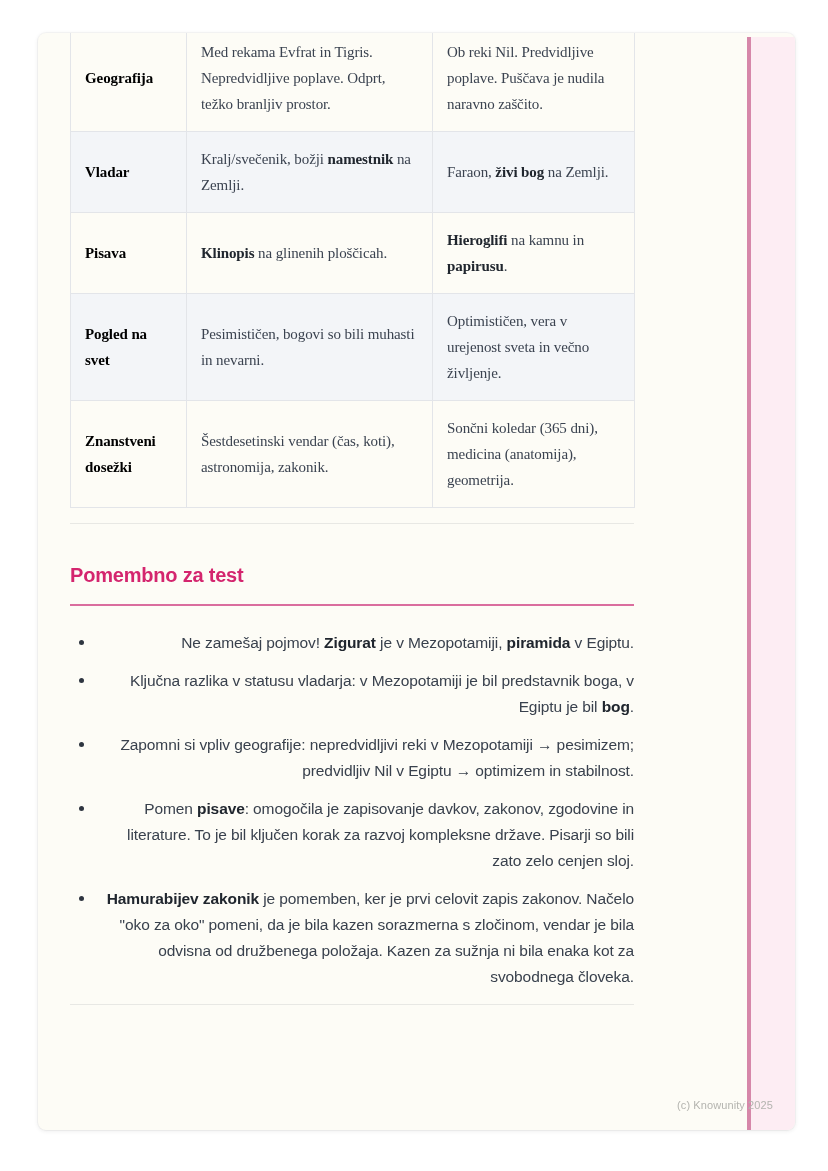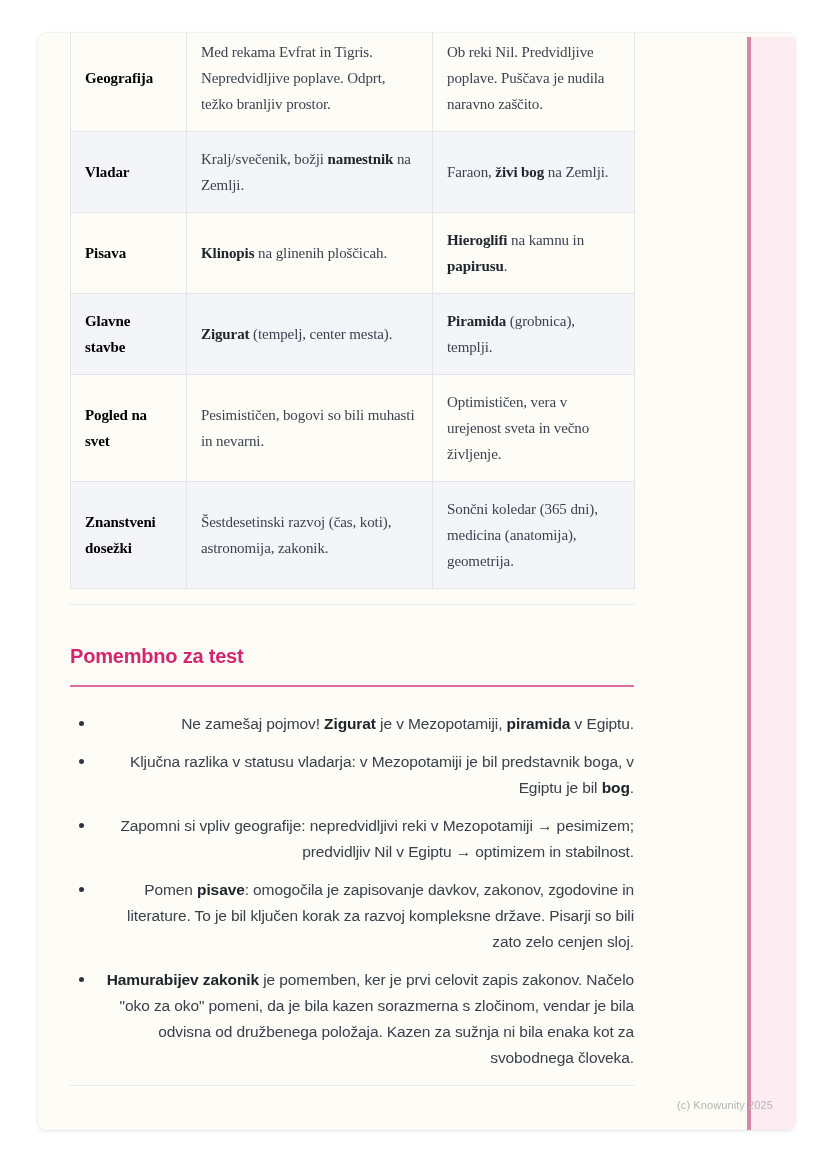--- a/index.html
+++ b/index.html
@@ -84,32 +84,27 @@
             <th>Vladar</th>
             <td class="c2">Kralj/svečenik, božji <strong>namestnik</strong> na Zemlji.</td>
             <td class="c3">Faraon, <strong>živi bog</strong> na Zemlji.</td>
           </tr>
           <tr>
             <th>Pisava</th>
             <td class="c2"><strong>Klinopis</strong> na glinenih ploščicah.</td>
             <td class="c3"><strong>Hieroglifi</strong> na kamnu in <strong>papirusu</strong>.</td>
           </tr>
           <tr>
-            <th>Glavne stavbe</th>
-            <td class="c2"><strong>Zigurat</strong> (tempelj, center mesta).</td>
-            <td class="c3"><strong>Piramida</strong> (grobnica), templji.</td>
-          </tr>
-          <tr>
             <th>Pogled na svet</th>
             <td class="c2">Pesimističen, bogovi so bili muhasti in nevarni.</td>
             <td class="c3">Optimističen, vera v urejenost sveta in večno življenje.</td>
           </tr>
           <tr>
             <th>Znanstveni dosežki</th>
-            <td class="c2">Šestdesetinski razvoj (čas, koti), astronomija, zakonik.</td>
+            <td class="c2">Šestdesetinski vendar (čas, koti), astronomija, zakonik.</td>
             <td class="c3">Sončni koledar (365 dni), medicina (anatomija), geometrija.</td>
           </tr>
         </tbody>
     </table>
 
     <hr class="divider">
 
     <h2 class="section-title">Pomembno za test</h2>
 
     <div class="title-underline"></div>

